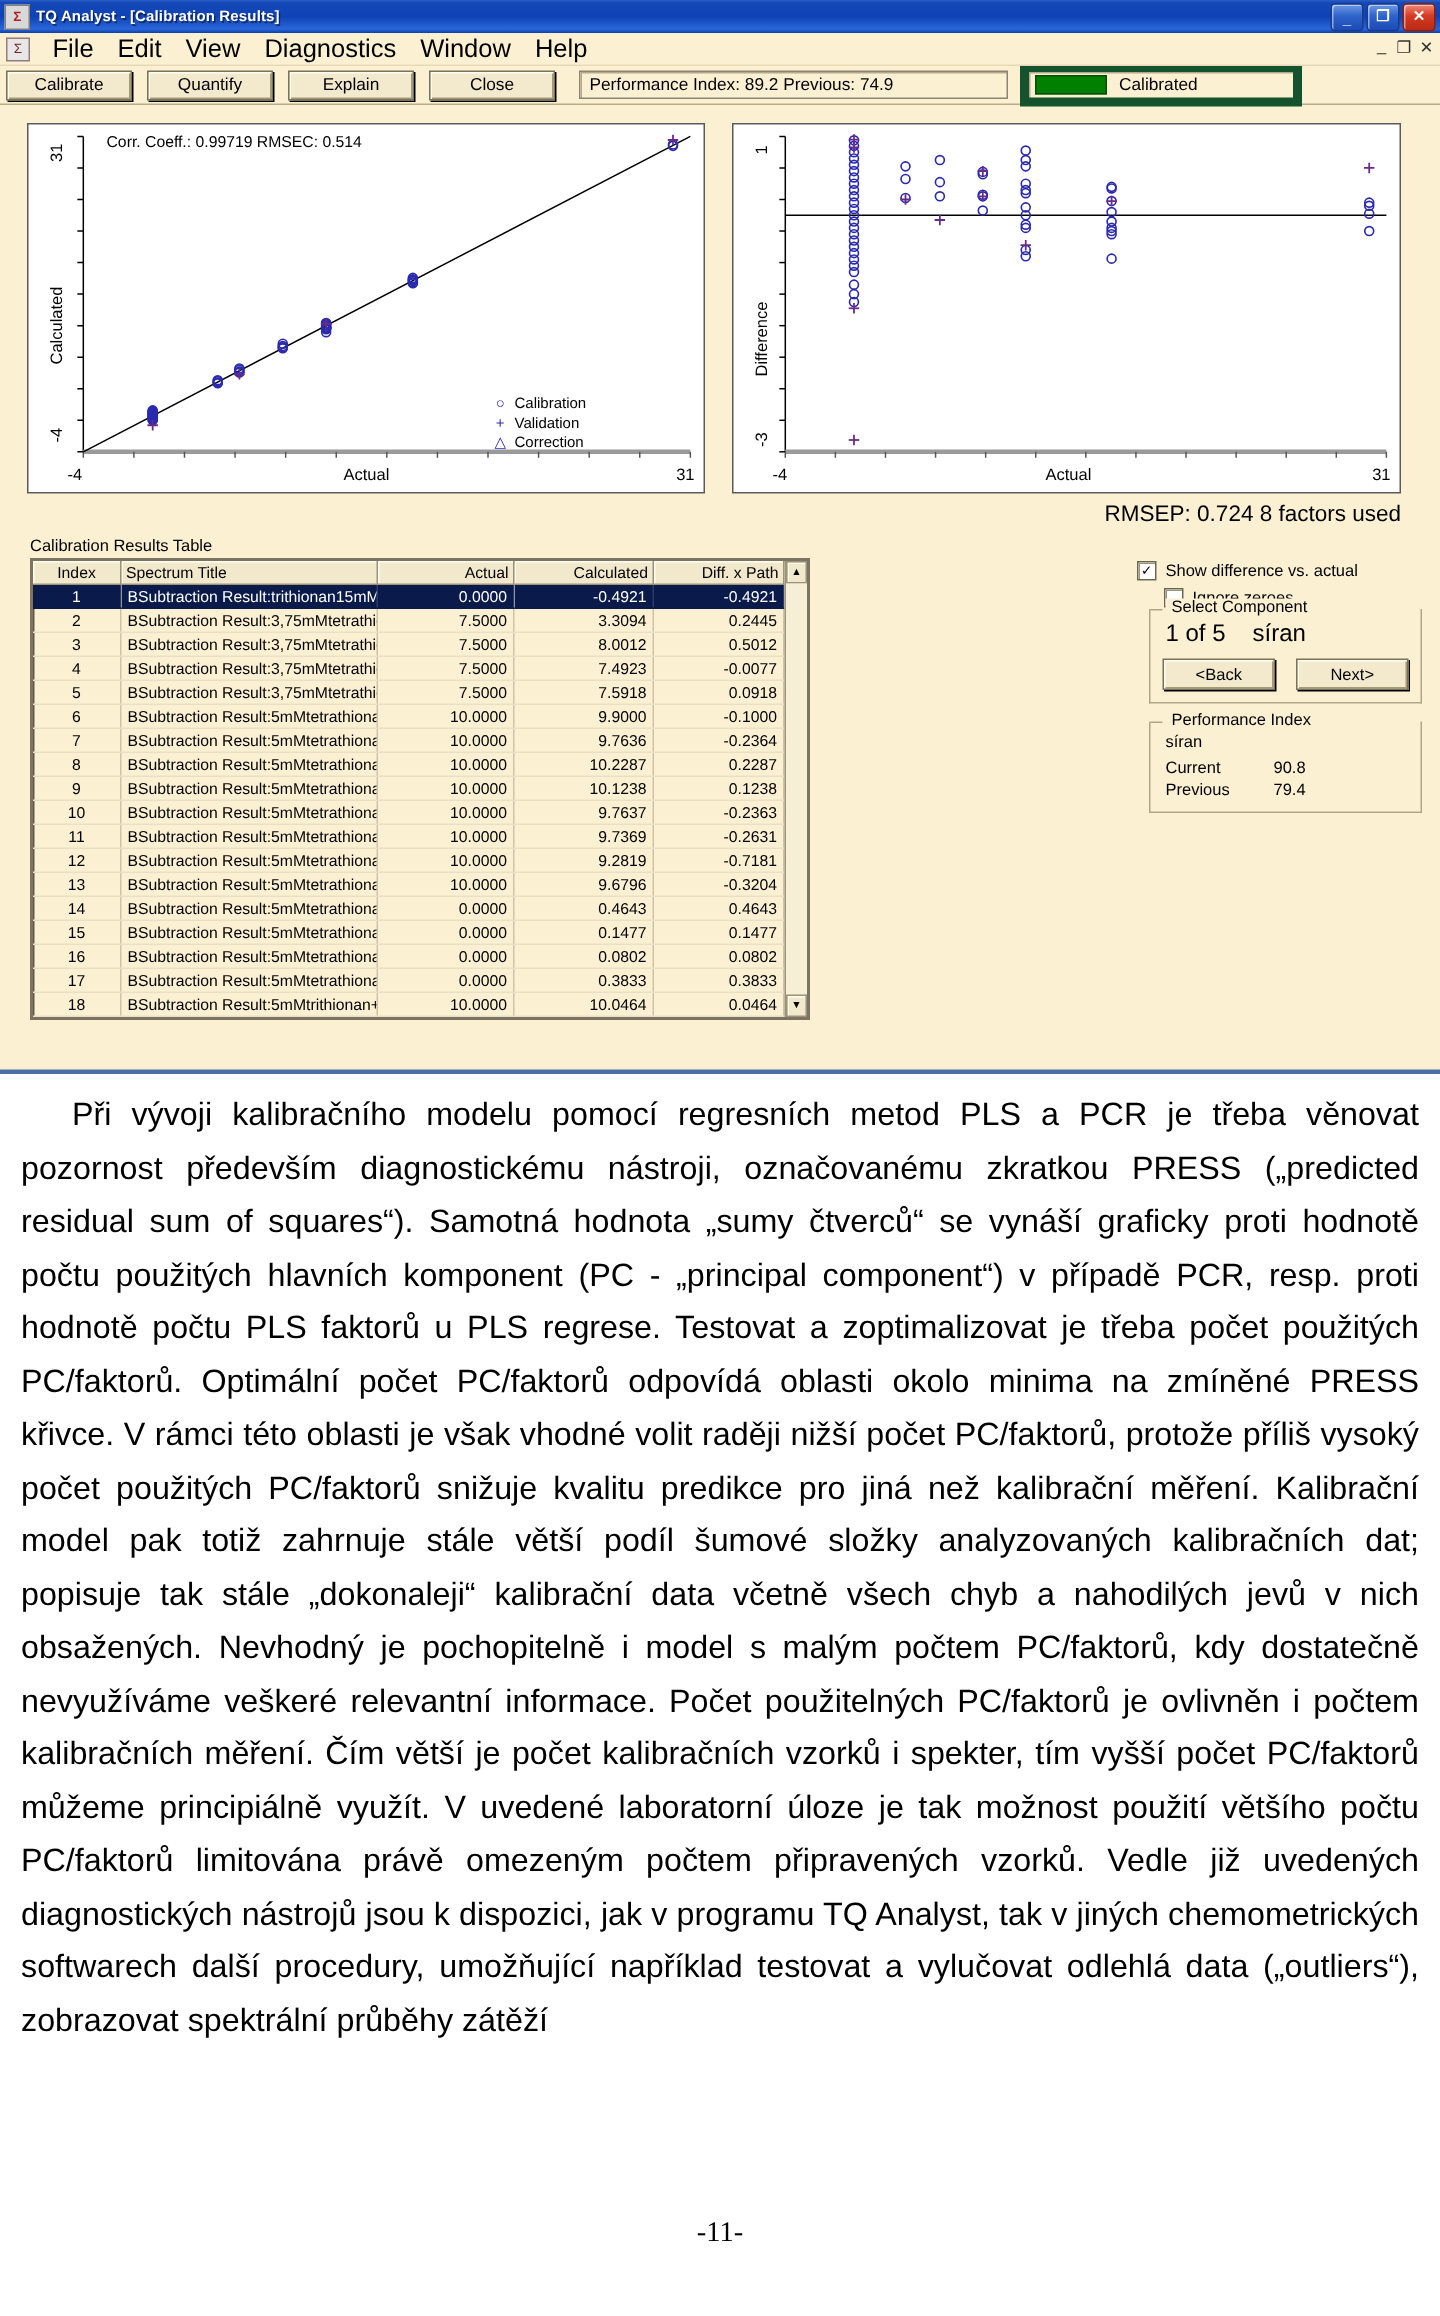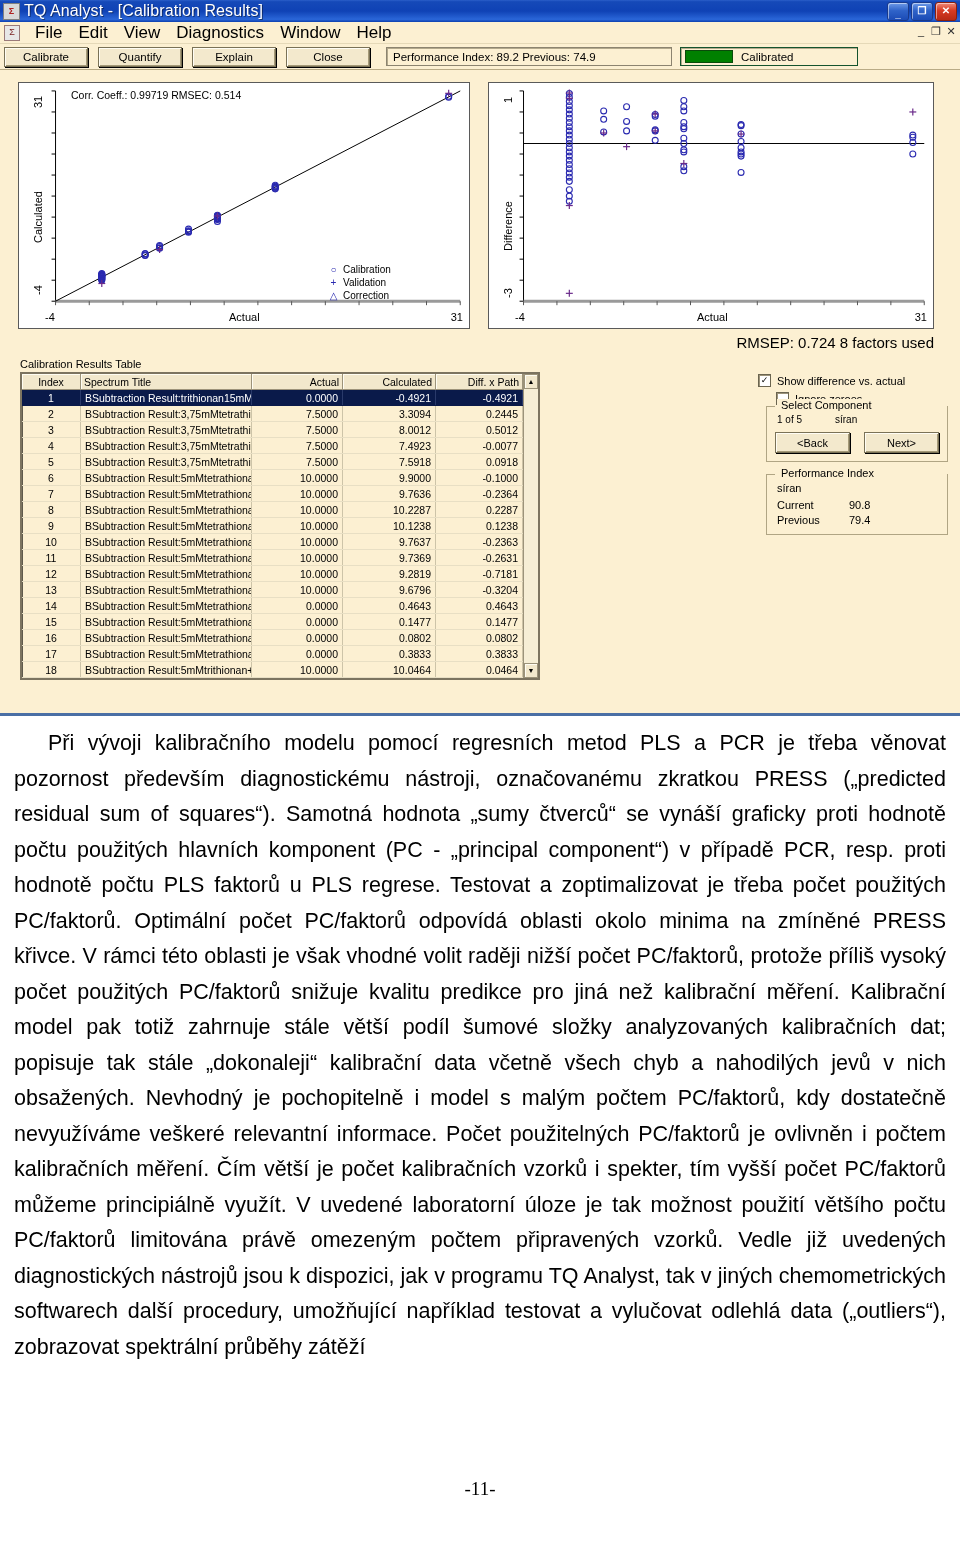--- a/index.html
+++ b/index.html
@@ -22,21 +22,21 @@
     display:flex;align-items:center;position:relative;
     padding-left:3px;
   }
   .tb-icon{
     width:15px;height:15px;margin-right:4px;
     background:#d8d8d8;border:1px solid #808080;
     display:flex;align-items:center;justify-content:center;
     font-size:9px;color:#b02020;font-weight:bold;line-height:1;
   }
   .tb-title{
-    color:#ffffff;font-size:16px;font-weight:normal;
+    color:#ffffff;font-size:10px;font-weight:bold;
     text-shadow:1px 1px 0 rgba(0,0,0,.45);
     white-space:nowrap;letter-spacing:.1px;
   }
   .tb-btns{position:absolute;right:3px;top:2px;display:flex;gap:2px;}
   .tb-btn{
     width:20px;height:17px;border-radius:3px;
     border:1px solid #1a3a8a;
     display:flex;align-items:center;justify-content:center;
     font-size:10px;color:#fff;font-family:"Liberation Sans",sans-serif;
     background:linear-gradient(180deg,#6e9ae8,#2f63c9 45%,#1b4bb5);
@@ -76,21 +76,21 @@
   }
   .perf-field{
     height:17px;margin-left:6px;padding:0 6px;
     border:1px solid #8c8470;background:#fcf0d2;
     box-shadow:inset 1px 1px 0 #b3a98c;
     font-size:11.5px;display:flex;align-items:center;white-space:nowrap;
     min-width:272px;
   }
   .cal-field{
     height:17px;margin-left:8px;padding:0 4px;
-    border:1px solid #14532d;background:#fcf0d2;
+    border:6px solid #14532d;background:#fcf0d2;
     box-shadow:inset 1px 1px 0 #b3a98c;
     font-size:11.5px;display:flex;align-items:center;gap:8px;white-space:nowrap;
     min-width:168px;
   }
   .cal-swatch{width:46px;height:11px;background:#008000;border:1px solid #0a4a0a;}
 
   
   .charts{position:absolute;left:0;top:72px;width:960px;height:280px;}
   .chart-box{
     position:absolute;top:10px;
@@ -169,21 +169,21 @@
     border:1px solid #b0a584;border-top:none;
     padding:4px 8px 8px 8px;margin-bottom:12px;position:relative;
   }
   .groupbox::before{
     content:"";position:absolute;left:0;top:0;width:8px;height:1px;background:#b0a584;
   }
   .gb-legend{
     position:absolute;top:-7px;left:10px;background:#fcf0d2;
     padding:0 4px;font-size:11px;color:#000;white-space:nowrap;
   }
-  .comp-row{display:flex;margin:4px 0 7px 2px;font-size:10px;}
+  .comp-row{display:flex;margin:4px 0 7px 2px;font-size:16px;}
   .comp-row .k{width:58px;}
   .btn-row{display:flex;gap:14px;align-items:center;}
   .sm-btn{
     flex:1;height:19px;background:#f3e9cd;
     border:1px solid #7a7257;
     box-shadow:inset 1px 1px 0 #fffdf4, inset -1px -1px 0 #a59a78, 1px 1px 0 #000;
     font-size:11px;display:flex;align-items:center;justify-content:center;
   }
   .pi-row{display:flex;margin:3px 0 0 2px;font-size:11px;}
   .pi-row .k{width:72px;}

